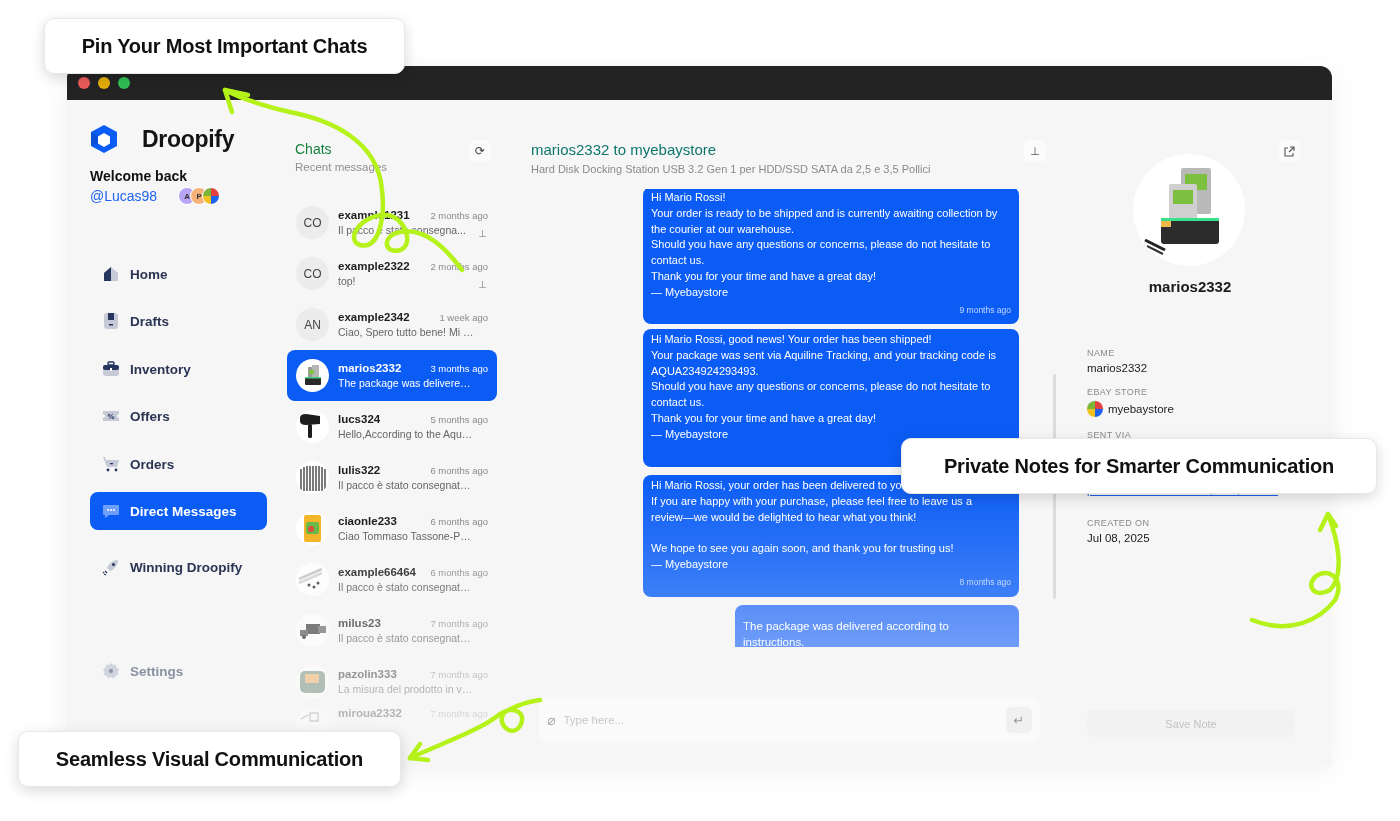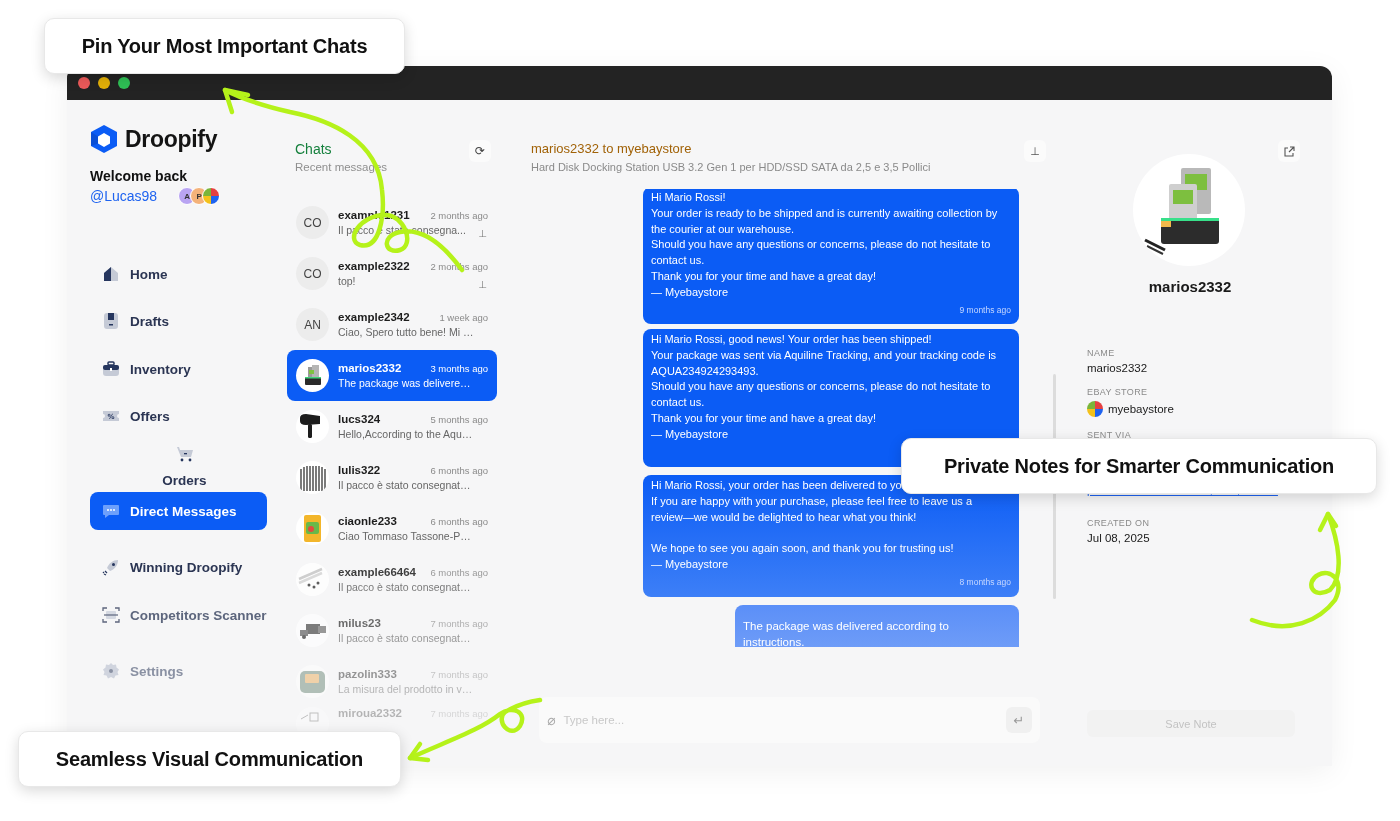--- a/index.html
+++ b/index.html
@@ -10,21 +10,21 @@
   .window { position: absolute; left: 67px; top: 66px; width: 1265px; height: 700px; border-radius: 12px 12px 0 0; overflow: hidden; box-shadow: 0 6px 30px rgba(0,0,0,0.06); }
   .titlebar { height: 34px; background: #232323; position: relative; }
   .dot { position: absolute; top: 11px; width: 12px; height: 12px; border-radius: 50%; }
   .dot.red { left: 11px; background: #ec5a5a; }
   .dot.yellow { left: 31px; background: #e3b008; }
   .dot.green { left: 51px; background: #2fbf55; }
   .app { position: absolute; top: 34px; left: 0; right: 0; bottom: 0; background: #f6f6f7; }
 
   
   .sidebar { position: absolute; left: 0; top: 0; width: 212px; bottom: 0; }
-  .brand { position: absolute; left: 23px; top: 24px; display: flex; align-items: center; gap: 7px; }
+  .brand { position: absolute; left: 23px; top: 24px; display: flex; align-items: center; gap: 24px; }
   .brand-logo { width: 28px; height: 30px; }
   .brand-name { font-size: 23px; font-weight: 700; color: #141414; letter-spacing: -0.3px; }
   .welcome { position: absolute; left: 23px; top: 68px; font-size: 14px; font-weight: 700; color: #111; }
   .handle-row { position: absolute; left: 23px; top: 87px; display: flex; align-items: center; gap: 21px; }
   .handle { font-size: 14px; color: #1e63f0; }
   .stores { display: flex; }
   .store-av { width: 18px; height: 18px; border-radius: 50%; font-size: 8px; font-weight: 700; display: flex; align-items: center; justify-content: center; color: #333; margin-left: -6px; border: 1px solid #fff; }
   .store-av:first-child { margin-left: 0; }
   .nav-item { position: absolute; left: 23px; width: 177px; height: 38px; border-radius: 8px; display: flex; align-items: center; gap: 10px; padding-left: 12px; font-size: 13.5px; font-weight: 700; color: #2b3553; }
   .nav-item .ni { width: 18px; height: 18px; display: flex; align-items: center; justify-content: center; }
@@ -46,21 +46,21 @@
   .chat-name { font-size: 11.5px; font-weight: 700; color: #1d1d1d; }
   .chat-time { font-size: 9.5px; color: #8a8a8a; }
   .chat-prev { font-size: 10.5px; color: #666; white-space: nowrap; overflow: hidden; text-overflow: ellipsis; margin-top: 3px; padding-right: 14px; }
   .chat-item.active .chat-name, .chat-item.active .chat-time, .chat-item.active .chat-prev { color: #fff; }
   .pin-mini { position: absolute; right: 10px; bottom: 9px; font-size: 10px; color: #777; }
   .fade1 { opacity: 0.85; } .fade2 { opacity: 0.65; justify-content: flex-end; } .fade3 { opacity: 0.45; }
 
   
   .convo { position: absolute; left: 450px; top: 24px; width: 539px; bottom: 0; }
   .convo-head { position: absolute; left: 14px; top: 17px; }
-  .convo-title { font-size: 13px; color: #a16207; font-weight: 500; }
+  .convo-title { font-size: 15px; color: #0f766e; font-weight: 500; }
   .convo-sub { font-size: 11px; color: #8a8a8a; margin-top: 5px; }
   .convo-pin { position: absolute; right: 10px; top: 16px; width: 22px; height: 22px; border-radius: 6px; background: #fbfbfb; display: flex; align-items: center; justify-content: center; font-size: 11px; color: #555; }
   .msgs { position: absolute; left: 0; right: 10px; top: 65px; height: 458px; overflow: hidden; }
   .bubble { position: absolute; right: 27px; background: #0b5cf5; color: #fff; border-radius: 8px; padding: 3px 8px 6px 8px; font-size: 11px; line-height: 15.8px; }
   .bubble .time { text-align: right; font-size: 8.5px; color: #c6d7ff; margin-top: 2px; }
   .bubble.grad { background: linear-gradient(180deg, #0b5cf5 0%, #3d7ff7 100%); }
   .bubble.light { background: linear-gradient(180deg, #5b8ff8 0%, #7aa4f7 100%); }
   .scrollbar { position: absolute; right: 0; top: 250px; width: 3px; height: 225px; background: #dcdcdc; border-radius: 2px; }
   .composer { position: absolute; left: 22px; top: 573px; width: 501px; height: 46px; background: #fafafa; border-radius: 8px; display: flex; align-items: center; padding: 0 8px; }
   .clip { font-size: 14px; color: #aaa; margin-right: 8px; }
@@ -157,21 +157,21 @@
       </div>
       <div class="nav-item" style="top:297px;">
         <span class="ni">
           <svg width="18" height="18" viewBox="0 0 18 18">
               <path d="M1 4 H17 V7 A2 2 0 0 0 17 11 V14 H1 V11 A2 2 0 0 0 1 7 Z" fill="#c5cad6"></path>
               <text x="9" y="12" font-size="7" text-anchor="middle" fill="#26365e" font-family="DejaVu Sans, sans-serif">%</text>
             </svg>
         </span>
         <span>Offers</span>
       </div>
-      <div class="nav-item" style="top:345px;flex-direction:column;">
+      <div class="nav-item" style="top:345px;">
         <span class="ni">
           <svg width="18" height="18" viewBox="0 0 18 18">
               <path d="M1 2 H3 L4 5 H17 L15 12 H5 Z" fill="#c5cad6"></path>
               <rect x="8" y="8" width="3" height="1.3" fill="#26365e"></rect>
               <circle cx="6" cy="15" r="1.4" fill="#26365e"></circle>
               <circle cx="14" cy="15" r="1.4" fill="#26365e"></circle>
             </svg>
         </span>
         <span>Orders</span>
       </div>
@@ -188,30 +188,20 @@
       </div>
       <div class="nav-item" style="top:448px;">
         <span class="ni">
           <svg width="18" height="18" viewBox="0 0 18 18">
               <path d="M16 2 C11 2 7 5 5 10 L8 13 C13 11 16 7 16 2 Z" fill="#c5cad6"></path>
               <circle cx="11.5" cy="6.5" r="1.5" fill="#26365e"></circle>
               <path d="M3 13 L5 15 M2 16 L4 17 M1 14 L2 15" stroke="#26365e" stroke-width="1.2"></path>
             </svg>
         </span>
         <span>Winning Droopify</span>
-      </div>
-      <div class="nav-item muted" style="top:496px;">
-        <span class="ni">
-          <svg width="18" height="18" viewBox="0 0 18 18">
-              <path d="M1 5 V2 H5 M13 2 H17 V5 M17 13 V16 H13 M5 16 H1 V13" fill="none" stroke="#5d667d" stroke-width="1.3"></path>
-              <rect x="4" y="5" width="10" height="8" rx="1" fill="#d5d9e2"></rect>
-              <rect x="2" y="8.4" width="14" height="1.2" fill="#5d667d"></rect>
-            </svg>
-        </span>
-        <span>Competitors Scanner</span>
       </div>
       <div class="nav-item faint" style="top:552px;">
         <span class="ni">
           <svg width="18" height="18" viewBox="0 0 18 18">
               <path d="M9 1 L11 3 L14 2.5 L14.5 5.5 L17 7.5 L15.5 10 L16.5 13 L13.5 13.5 L12 16.5 L9 15 L6 16.5 L4.5 13.5 L1.5 13 L2.5 10 L1 7.5 L3.5 5.5 L4 2.5 L7 3 Z" fill="#d0d4de"></path>
               <circle cx="9" cy="9" r="2" fill="#8a91a3"></circle>
             </svg>
         </span>
         <span>Settings</span>
       </div>

